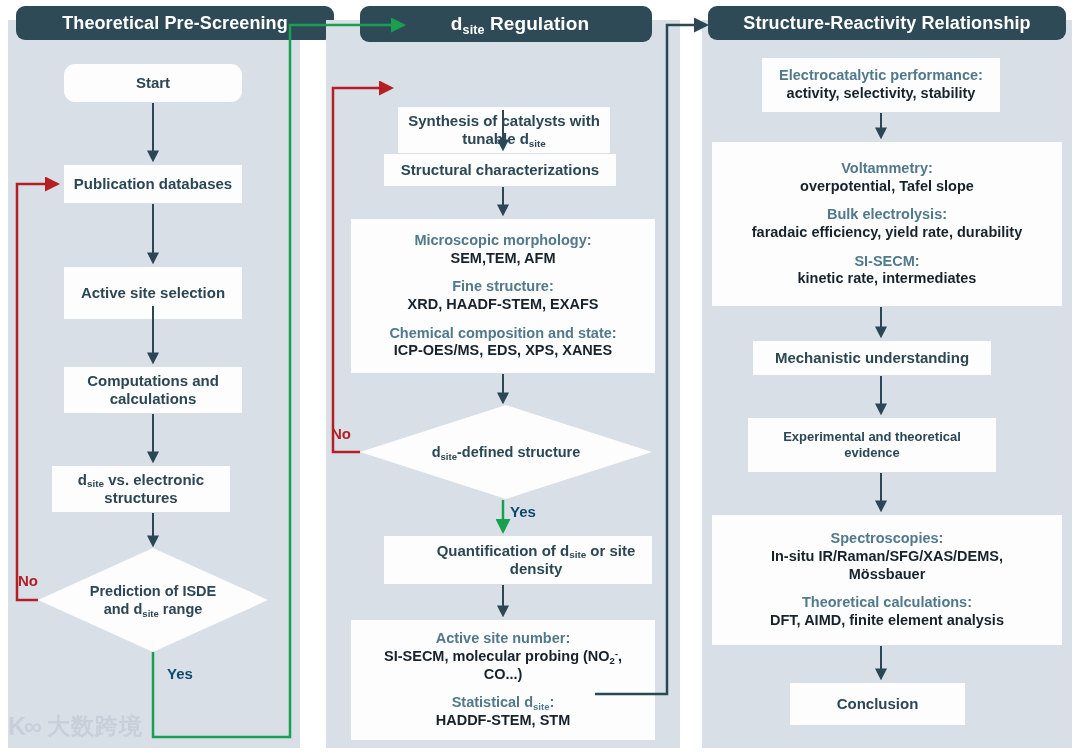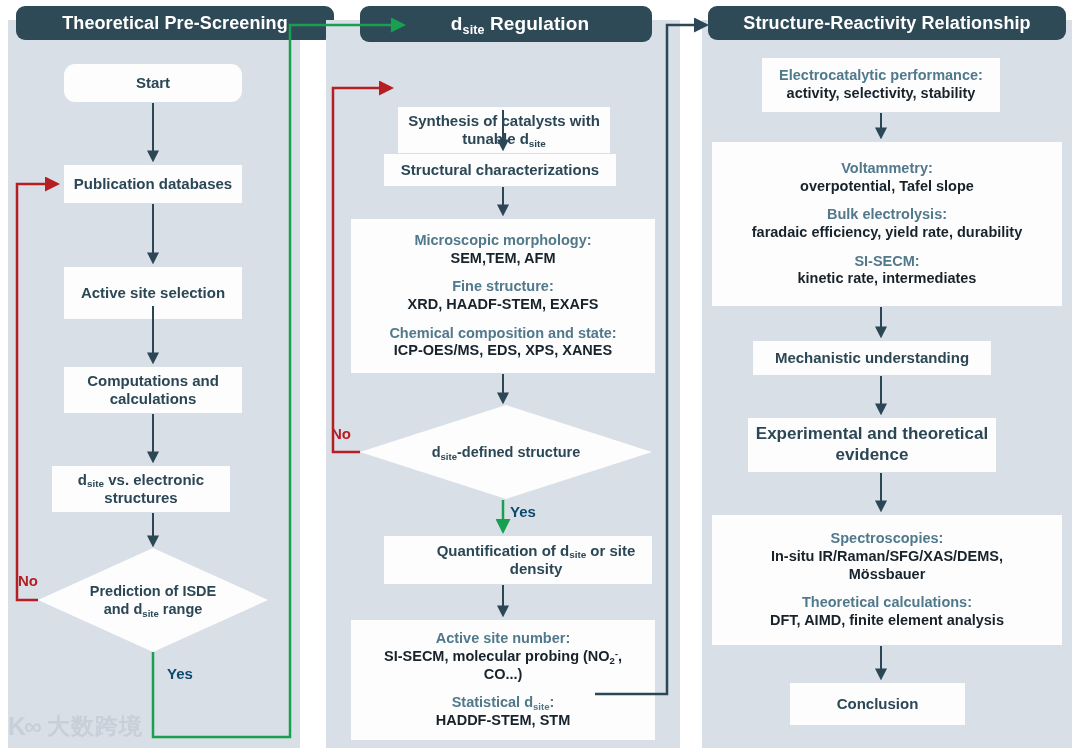--- a/index.html
+++ b/index.html
@@ -154,21 +154,21 @@
     <span class="ln dk">faradaic efficiency, yield rate, durability</span>
     <span class="gap"></span>
     <span class="ln sub">SI-SECM:</span>
     <span class="ln dk">kinetic rate, intermediates</span>
   </div>
 
   <div class="node" style="left:753px;top:341px;width:238px;height:34px;font-size:15px;">
     <span class="ln">Mechanistic understanding</span>
   </div>
 
-  <div class="node" style="left:748px;top:418px;width:248px;height:54px;font-size:17px;">
+  <div class="node" style="left:748px;top:418px;width:248px;height:54px;font-size:13px;">
     <span class="ln">Experimental and theoretical</span>
     <span class="ln">evidence</span>
   </div>
 
   <div class="node" style="left:712px;top:515px;width:350px;height:130px;font-size:14.5px;">
     <span class="ln sub">Spectroscopies:</span>
     <span class="ln dk">In-situ IR/Raman/SFG/XAS/DEMS,</span>
     <span class="ln dk">Mössbauer</span>
     <span class="gap"></span>
     <span class="ln sub">Theoretical calculations:</span>

